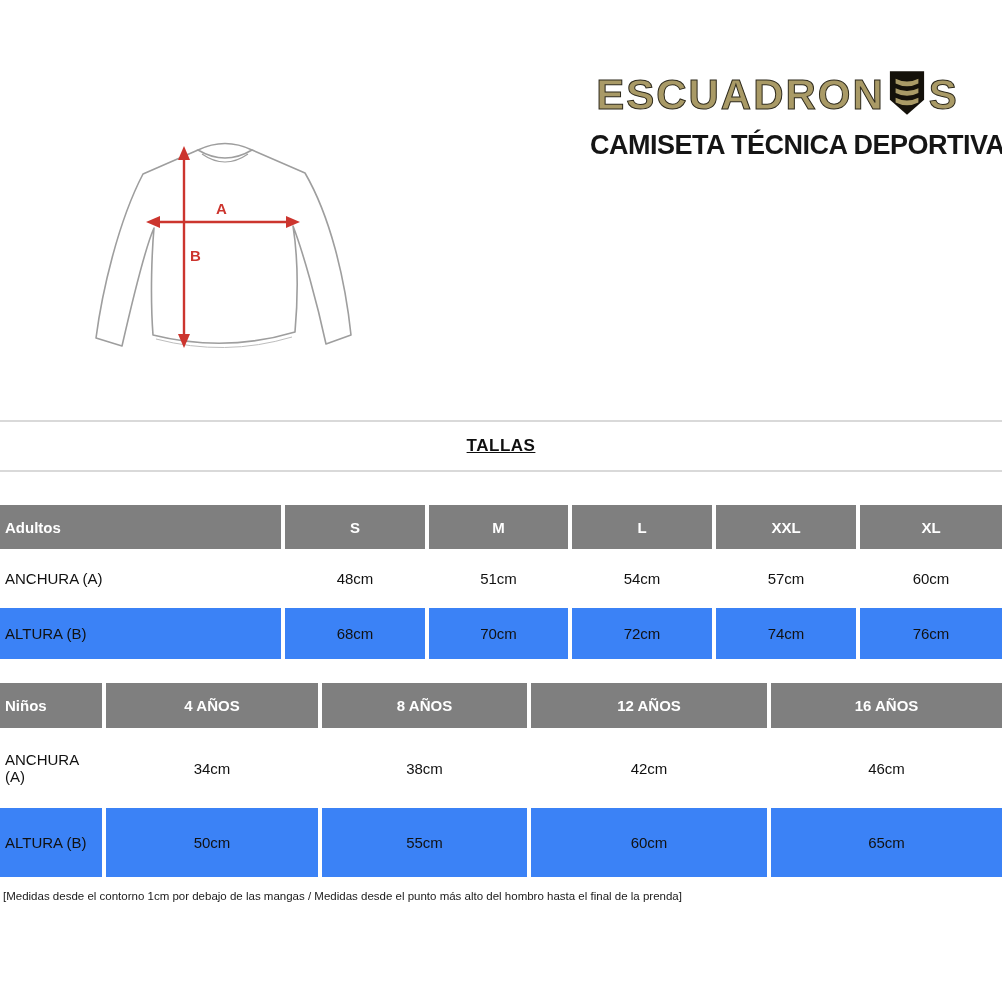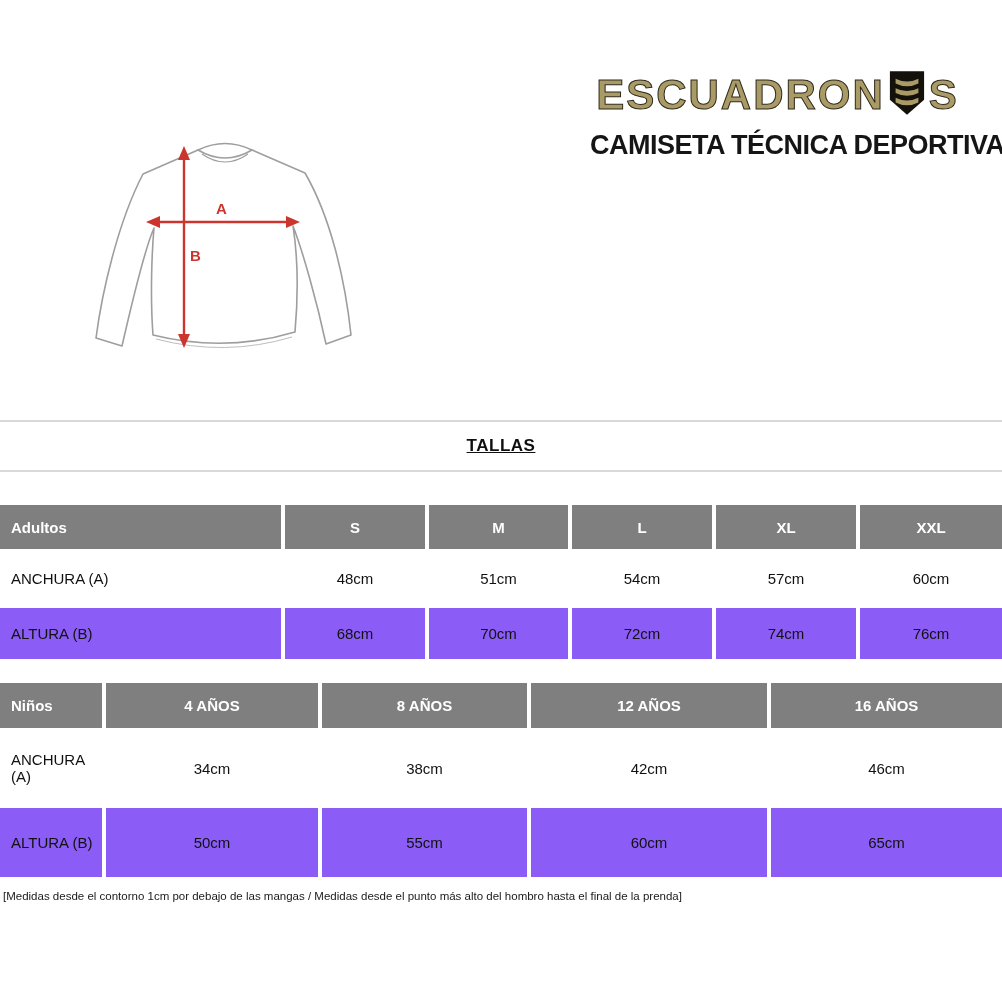--- a/index.html
+++ b/index.html
@@ -27,22 +27,22 @@
     border-top:2px solid #d9d9d9;border-bottom:2px solid #d9d9d9;
     display:flex;align-items:center;justify-content:center;
   }
   .tallas-band span{font-size:17px;font-weight:bold;letter-spacing:0.5px;color:#0f0f0f;text-decoration:underline;}
   
   .grid{position:absolute;left:0;width:1002px;display:grid;gap:4px;}
   .adults{top:505px;grid-template-columns:281px 140px 139px 140px 140px 1fr;grid-template-rows:44px 51px 51px;}
   .kids{top:683px;grid-template-columns:102px 212px 205px 236px 1fr;grid-template-rows:45px 72px 69px;}
   .cell{display:flex;align-items:center;justify-content:center;font-size:15px;}
   .hcell{background:#7f7f7f;color:#fff;font-weight:bold;}
-  .lcell{justify-content:flex-start;text-align:left;padding-left:11px;padding-right:6px;}
-  .alt{background:#8b5cf6;}
+  .lcell{justify-content:flex-start;text-align:left;padding-left:5px;padding-right:6px;}
+  .alt{background:#3b82f6;}
   .white{background:#ffffff;}
   
   .footnote{
     position:absolute;left:3px;top:889px;width:990px;margin:0;
     font-size:11.5px;line-height:14px;color:#1a1a1a;
   }
 </style>
 </head>
 <body>
 
@@ -89,22 +89,22 @@
 
   <div class="tallas-band">
     <span>TALLAS</span>
   </div>
 
   <section class="grid adults">
     <div class="cell hcell lcell">Adultos</div>
     <div class="cell hcell">S</div>
     <div class="cell hcell">M</div>
     <div class="cell hcell">L</div>
+    <div class="cell hcell">XXL</div>
     <div class="cell hcell">XL</div>
-    <div class="cell hcell">XXL</div>
 
     <div class="cell white lcell">ANCHURA (A)</div>
     <div class="cell white">48cm</div>
     <div class="cell white">51cm</div>
     <div class="cell white">54cm</div>
     <div class="cell white">57cm</div>
     <div class="cell white">60cm</div>
 
     <div class="cell alt lcell">ALTURA (B)</div>
     <div class="cell alt">68cm</div>

